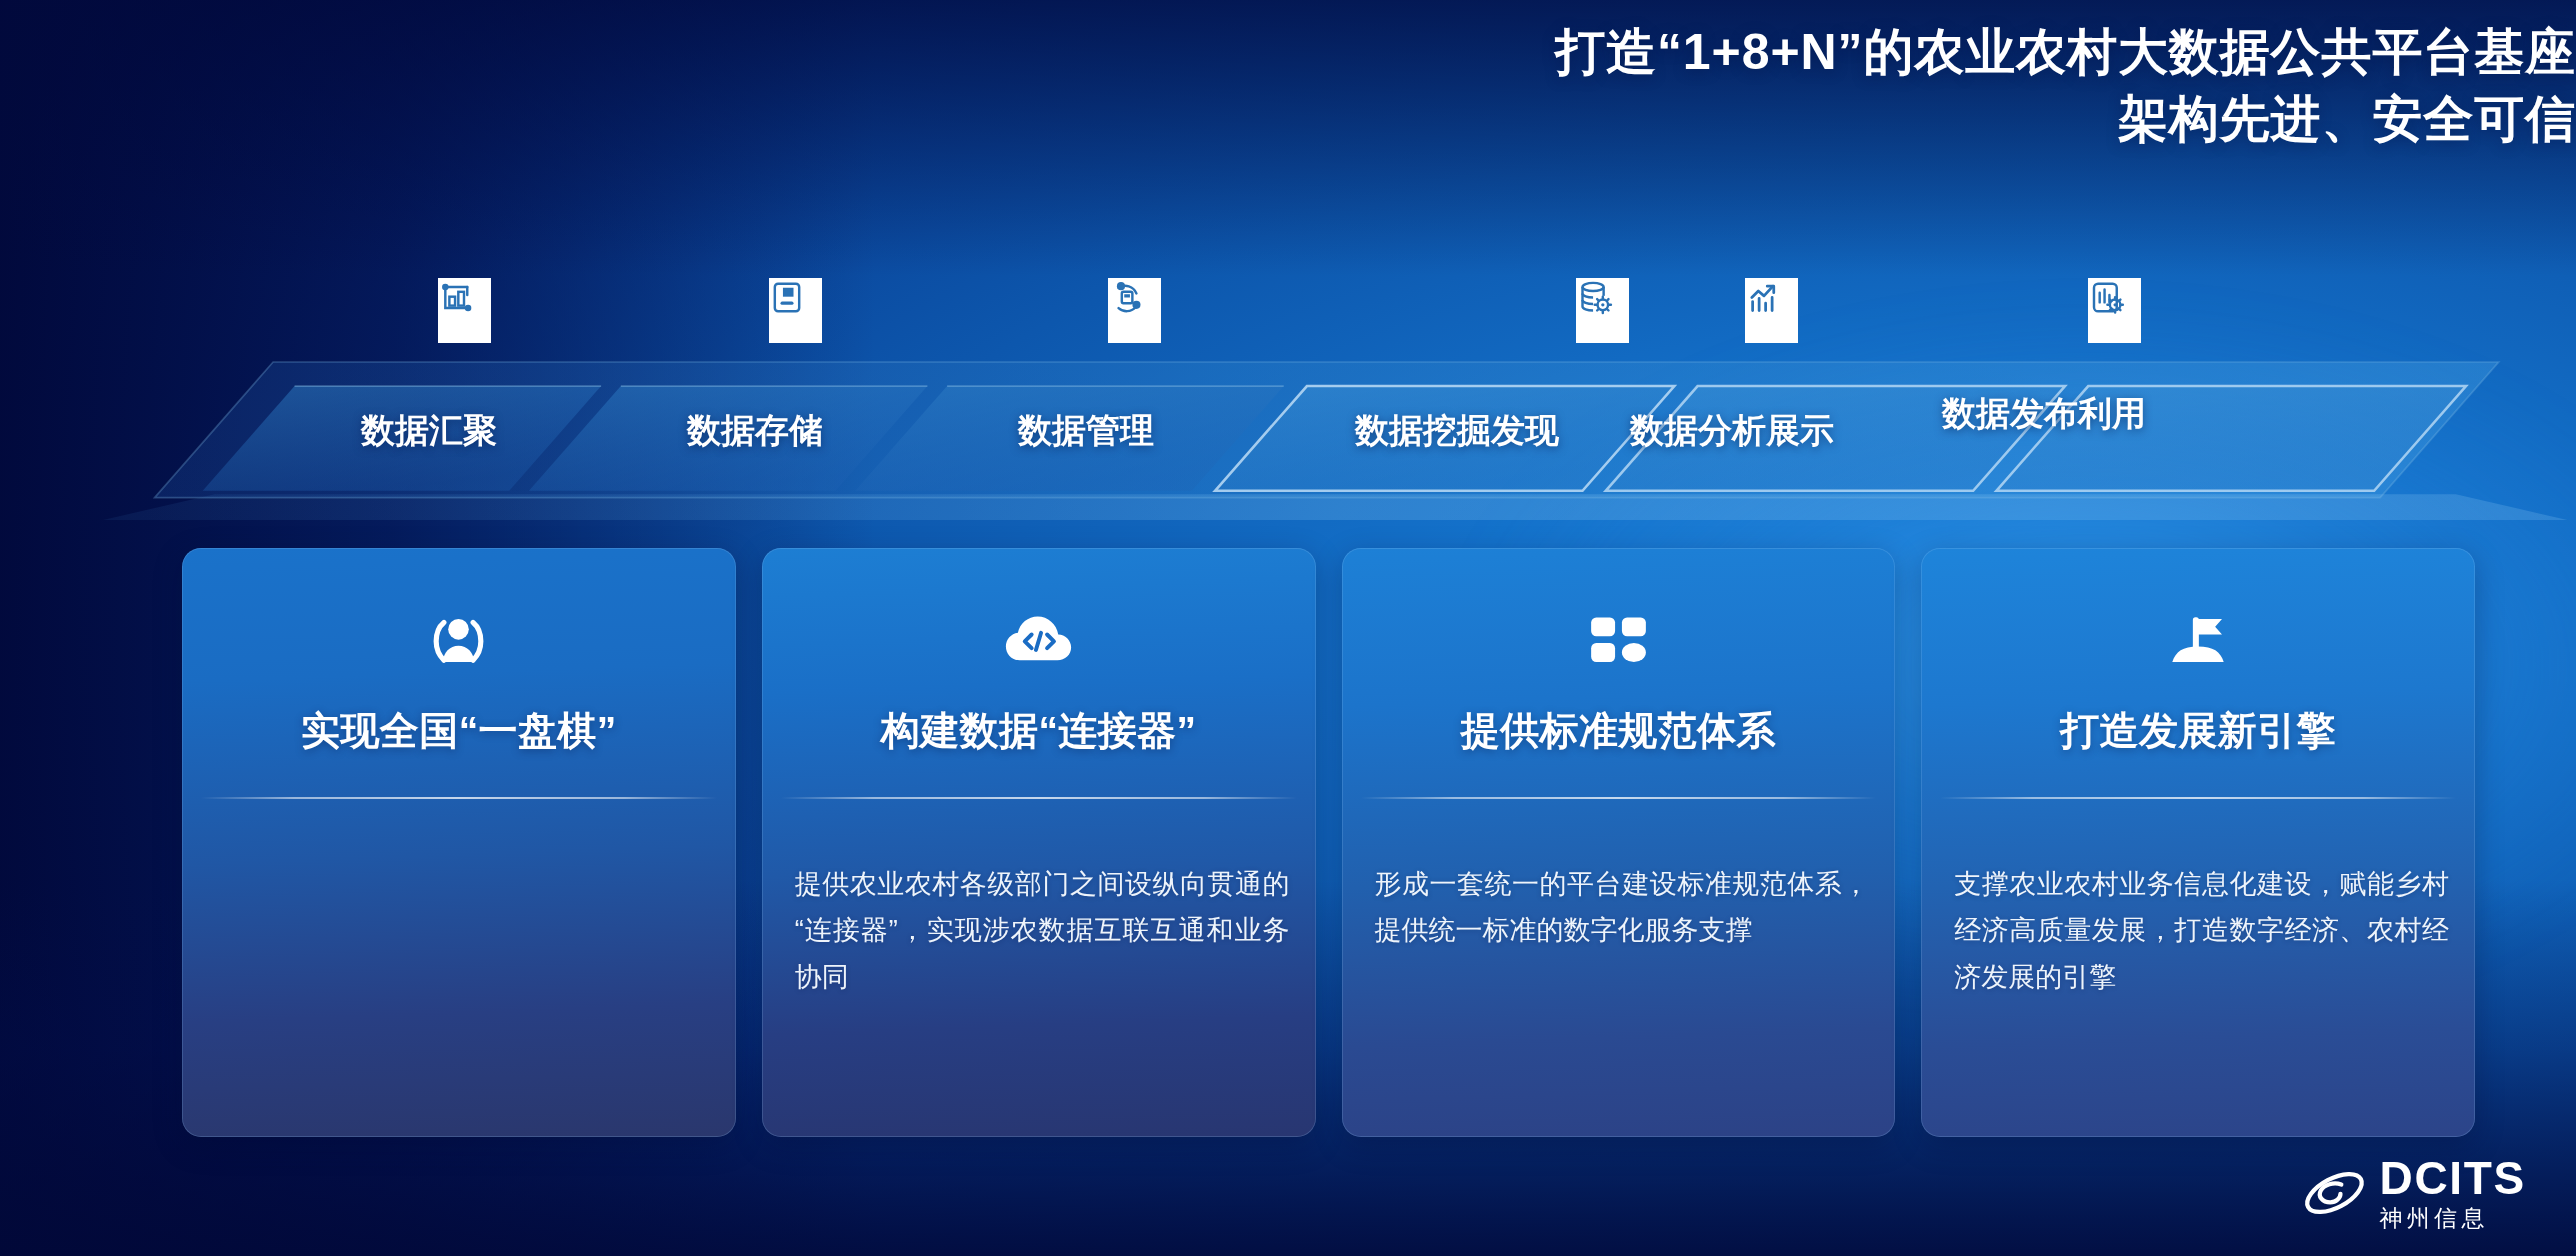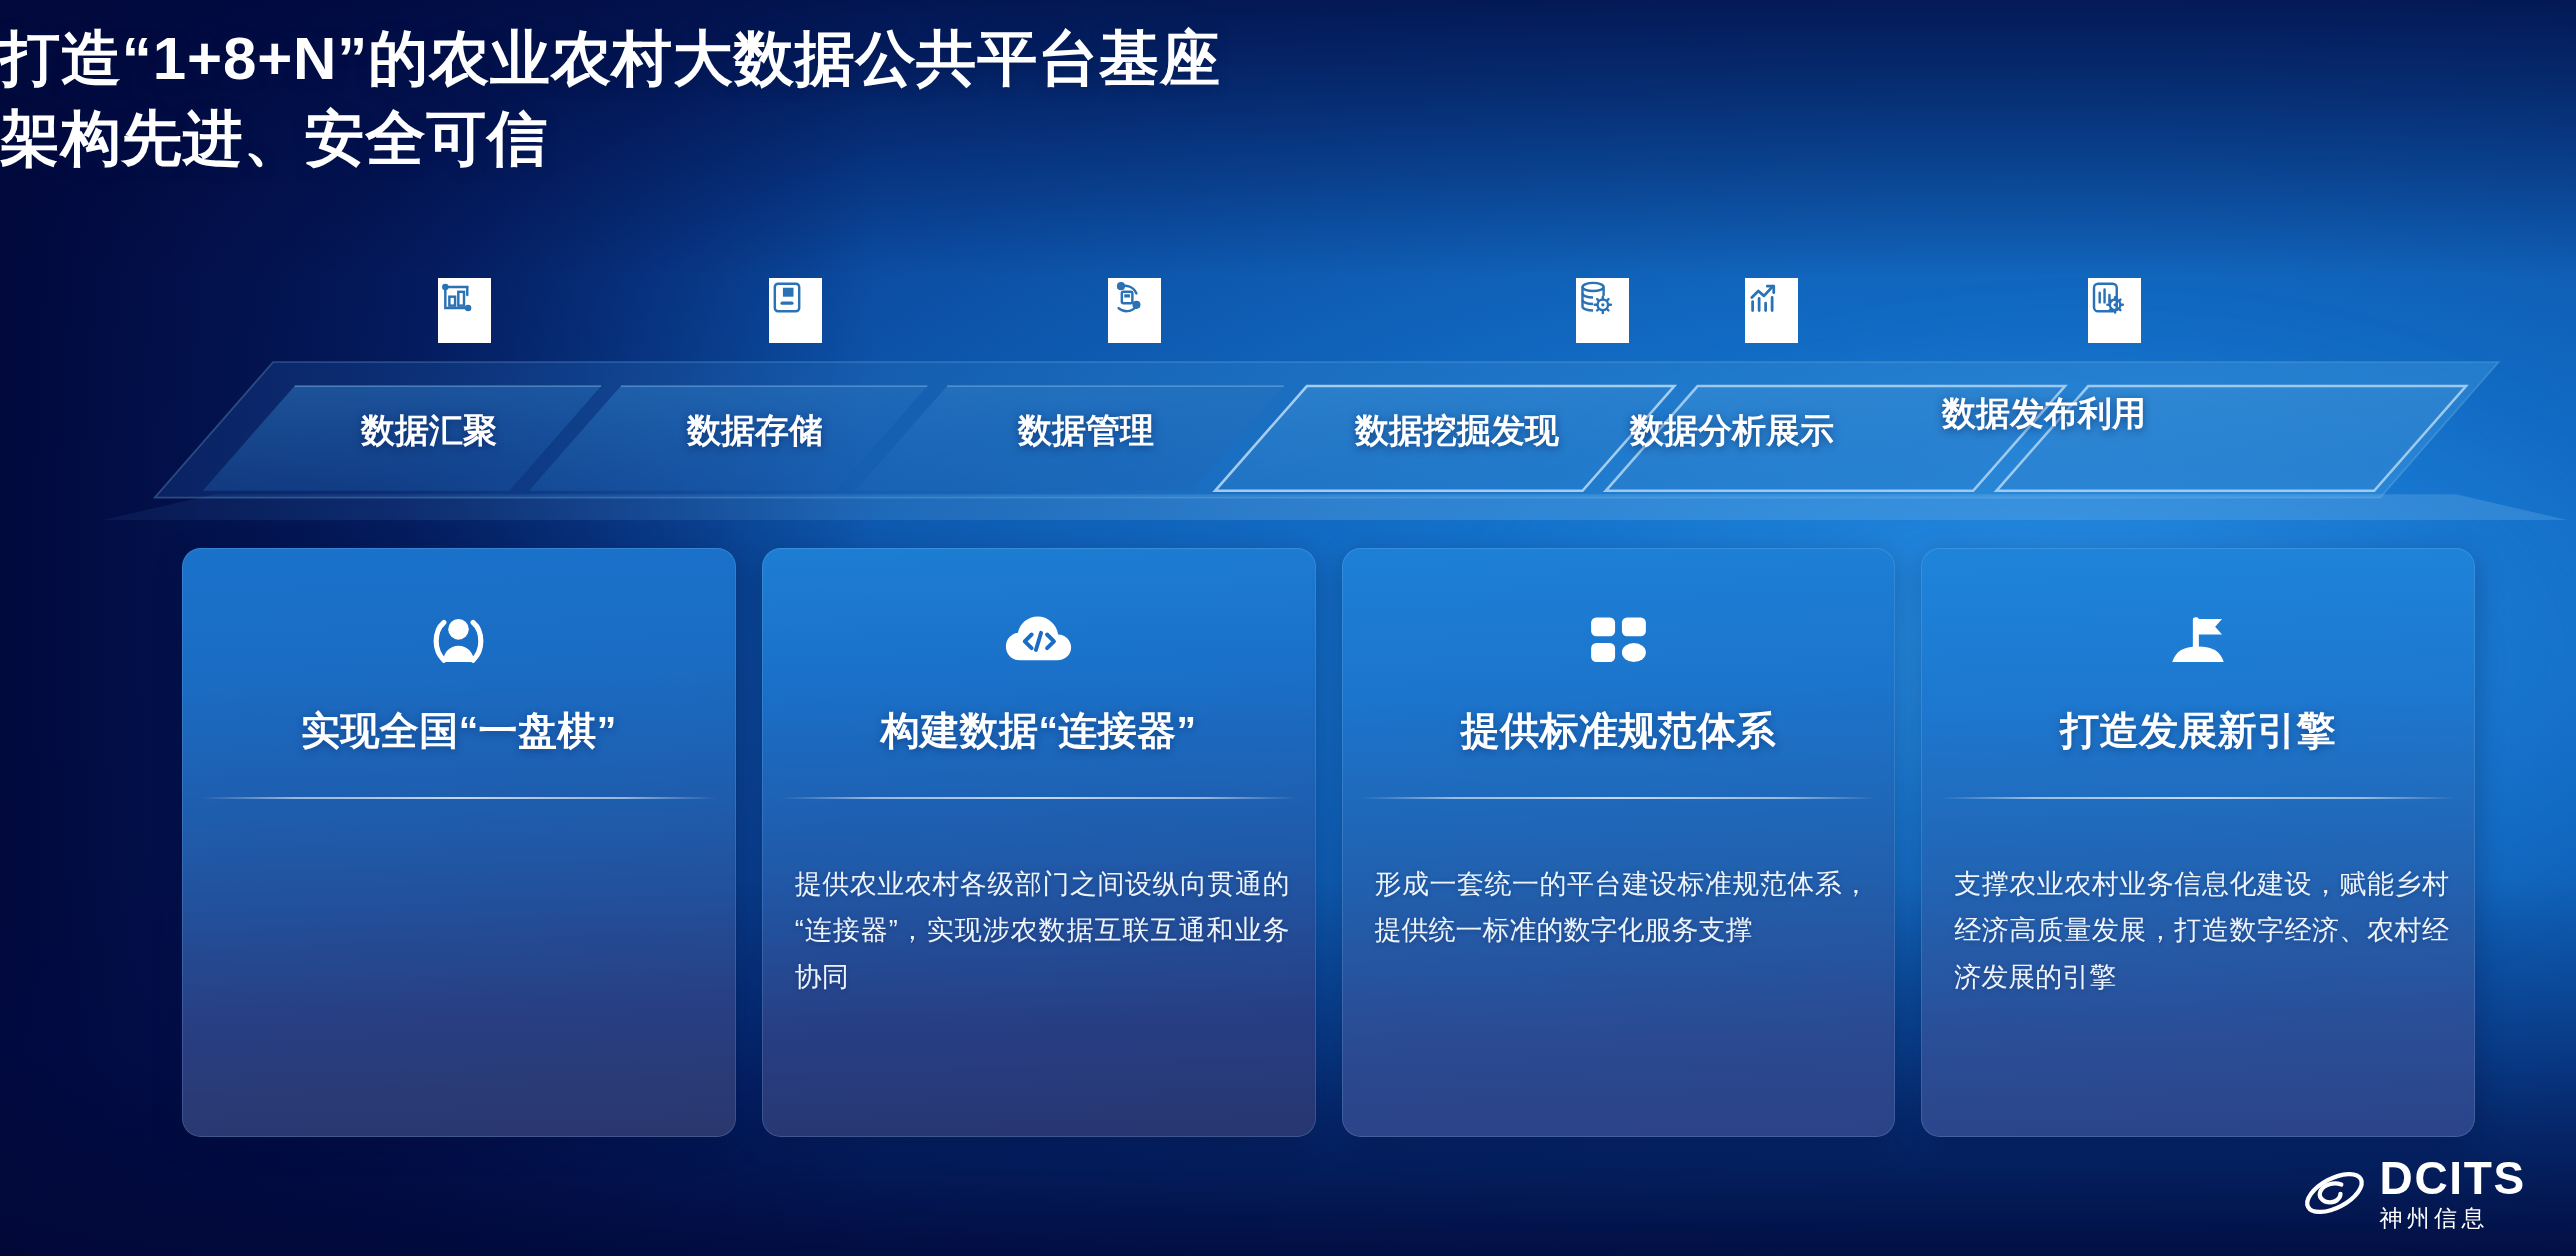--- a/index.html
+++ b/index.html
@@ -32,22 +32,22 @@
     background:linear-gradient(0deg, rgba(1,8,56,.88) 0%, rgba(2,12,70,.35) 55%, rgba(2,14,80,0) 100%);
   }
   #bg .vigT {
     position:absolute; left:0; top:0; width:100%; height:22%;
     background:linear-gradient(180deg, rgba(1,9,60,.72) 0%, rgba(2,14,80,0) 100%);
   }
 
   
   #title {
     position:absolute; top:19px; left:0; width:100%; z-index:6;
-    text-align:left; color:#fff;
-    font-size:60px; font-weight:bold; line-height:1.34;
+    text-align:right; color:#fff;
+    font-size:50px; font-weight:bold; line-height:1.34;
     letter-spacing:0.9px;
     text-shadow:0 1.7px 13.7px rgba(0,20,70,.45);
   }
   #title .l2 { display:block; }
 
   
   #ribbon { position:absolute; left:0; top:283px; width:2576px; height:249px; z-index:4; }
   #ribbon svg { position:absolute; left:0; top:0; }
 
   .chip-label {

